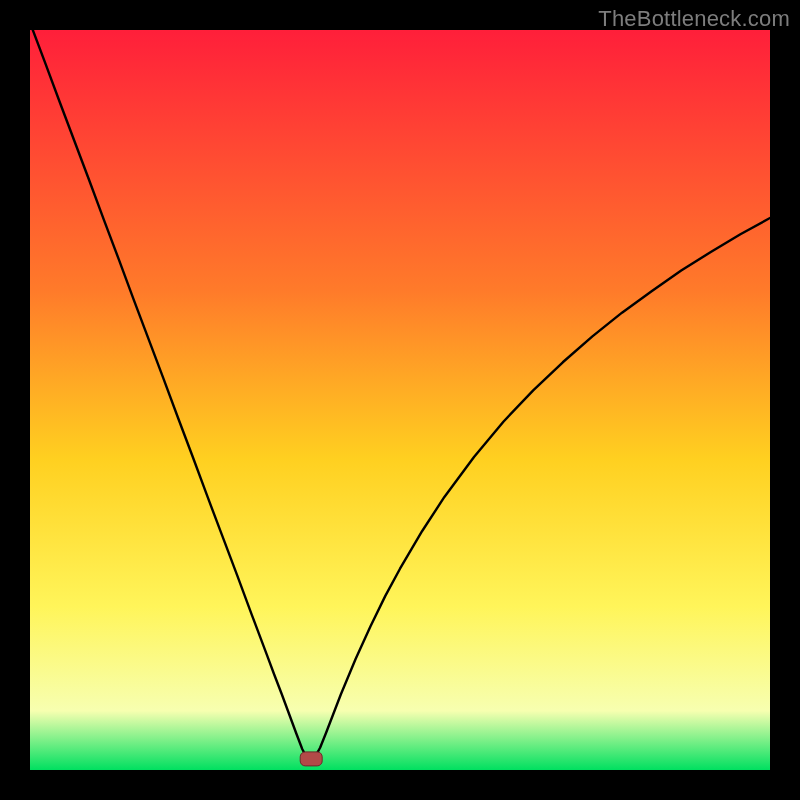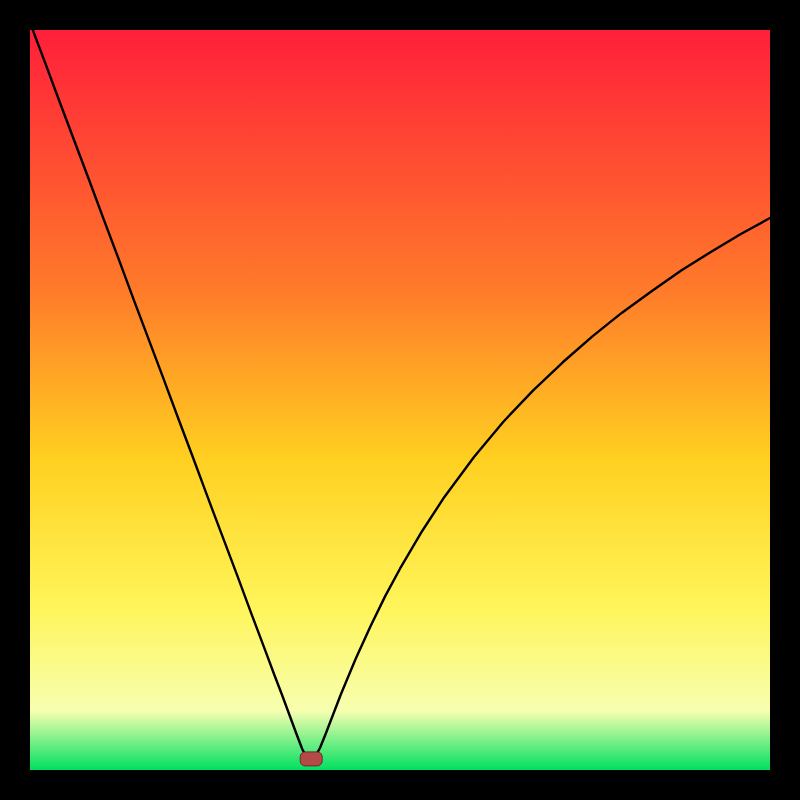--- a/index.html
+++ b/index.html
@@ -38,20 +38,21 @@
   }
   svg {
     display: block;
   }
 </style>
 </head>
 <body>
 
 <div class="frame">
 
+  <div class="watermark">TheBottleneck.com</div>
 
   <div class="plot">
     <svg id="chart-svg" width="740" height="740" viewBox="0 0 740 740">
       <defs>
         <linearGradient id="bg-grad" x1="0" y1="0" x2="0" y2="1">
           <stop id="g0" offset="0%" stop-color="#ff1f3a"></stop>
           <stop id="g1" offset="35%" stop-color="#ff7a2a"></stop>
           <stop id="g2" offset="58%" stop-color="#ffd020"></stop>
           <stop id="g3" offset="78%" stop-color="#fff55a"></stop>
           <stop id="g4" offset="92%" stop-color="#f7ffb0"></stop>

